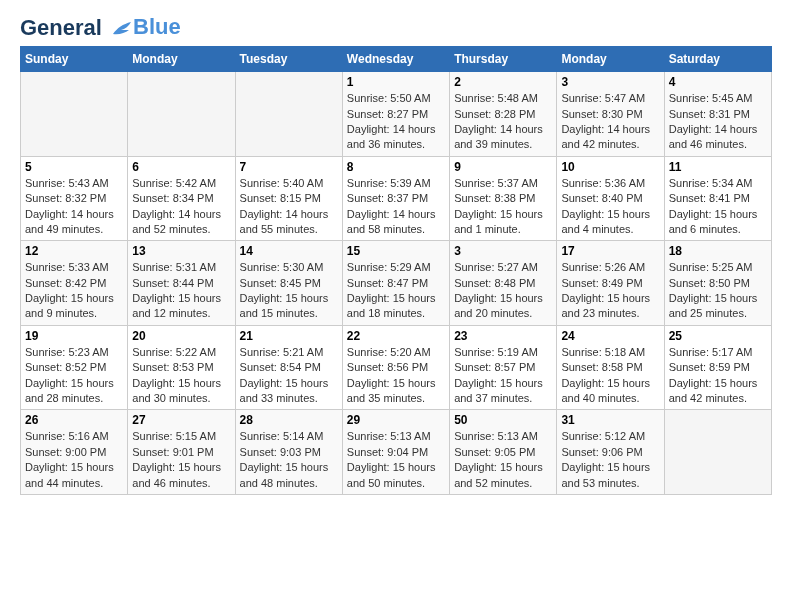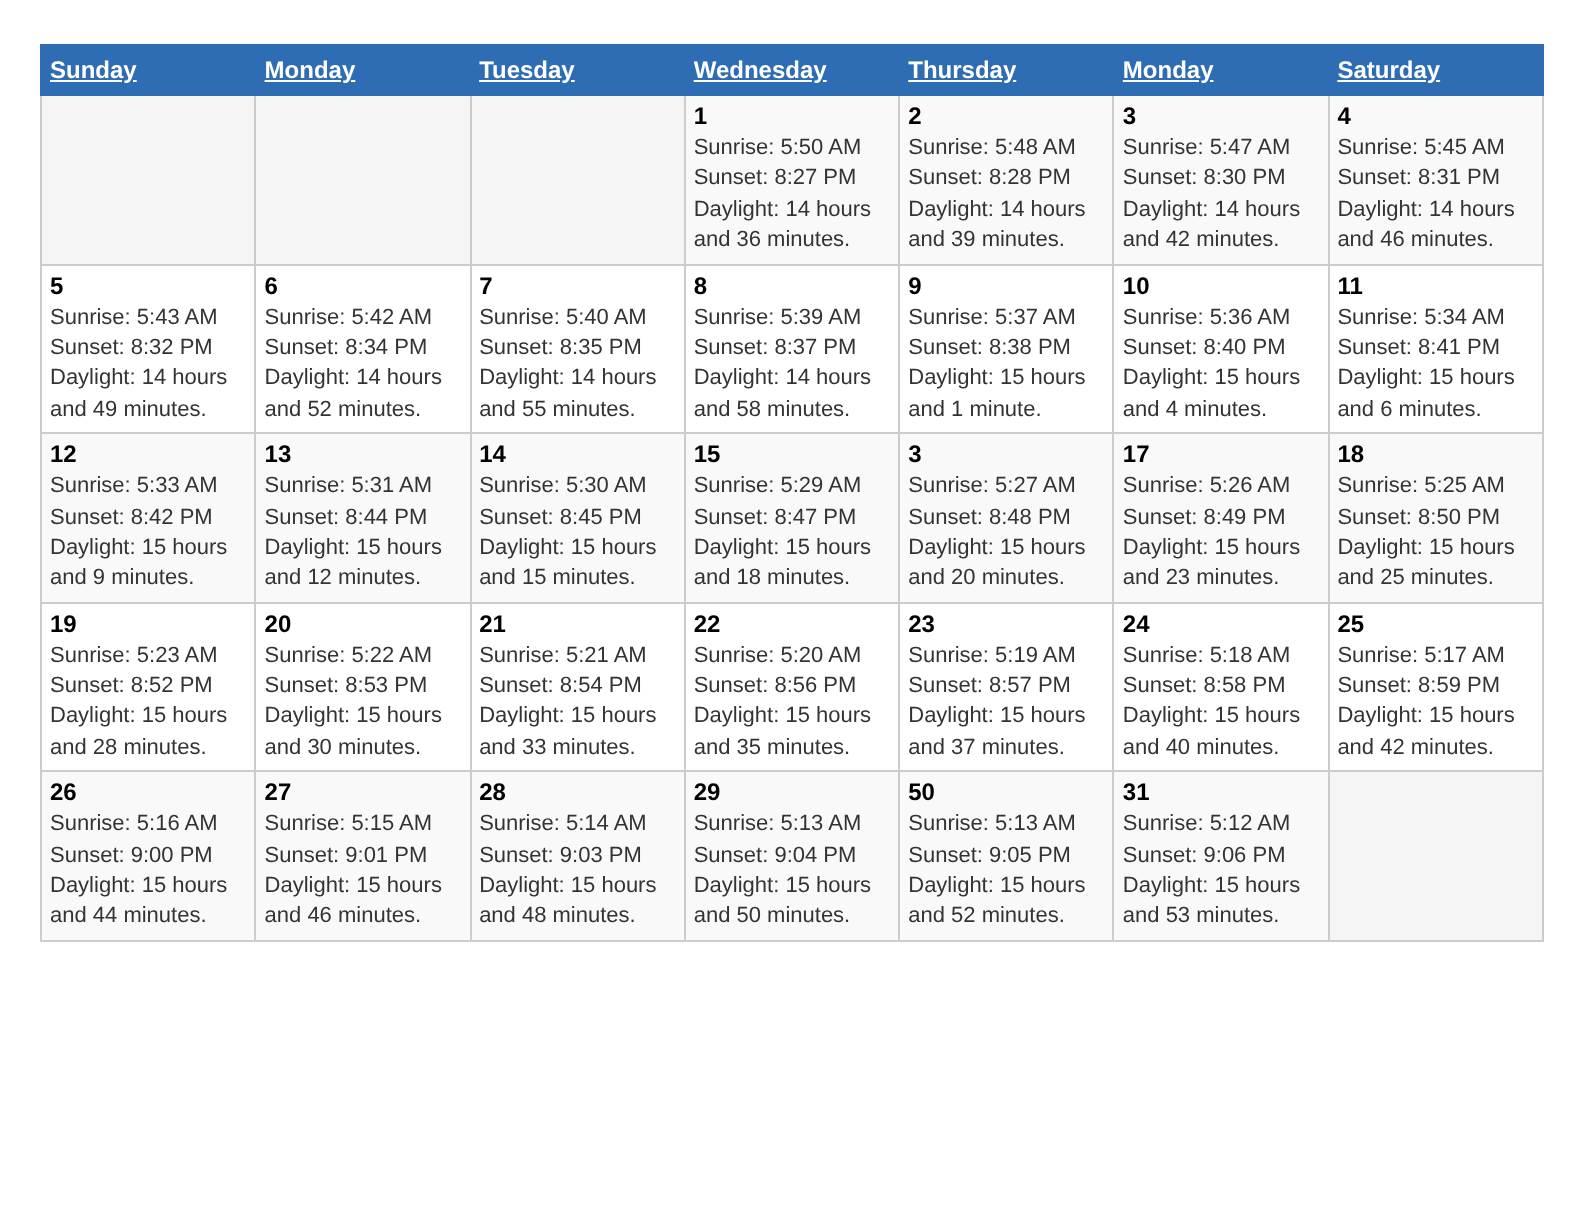--- a/index.html
+++ b/index.html
@@ -45,21 +45,20 @@
       font-size: 11px;
     }
     .calendar thead tr th {
       background-color: #2e6db4;
       color: white;
       font-weight: bold;
       padding: 5px 4px;
       text-align: left;
       font-size: 12px;
       border: 1px solid #2e6db4;
-      text-decoration: underline;
     }
     .calendar tbody tr td {
       border: 1px solid #ccc;
       vertical-align: top;
       padding: 3px 4px;
       width: calc(100% / 7);
       min-height: 70px;
       background: #fff;
     }
     .calendar tbody tr:nth-child(odd) td {
@@ -80,20 +79,41 @@
       line-height: 1.4;
     }
     .empty-cell {
       background: #f5f5f5 !important;
     }
   </style>
 </head>
 <body>
 
 <div class="page">
+  <div class="header-top">
+    <div class="logo">
+      <div>
+        <div style="display:flex; align-items:center;">
+          <div style="font-size:22px; font-weight:bold; color:#1a3a5c; line-height:1.1;">
+            <span style="color:#1a3a5c;">General</span>
+            <svg style="display:inline-block; vertical-align:middle; margin-left:3px;" width="22" height="18" viewBox="0 0 22 18">
+              <path d="M2 14 C6 8, 12 4, 20 2 C18 6, 14 9, 10 10 L18 10 C14 13, 8 15, 2 14Z" fill="#4a90d9"></path>
+            </svg>
+          </div>
+          <div style="font-size:22px; font-weight:bold; color:#4a90d9; line-height:1.1; margin-top:-2px;">
+            <span>Blue</span>
+          </div>
+        </div>
+      </div>
+    </div>
+    <div class="title-block">
+      <div class="main-title"></div>
+      <div class="subtitle"></div>
+    </div>
+  </div>
 
   <table class="calendar">
     <thead>
       <tr>
       <th>Sunday</th>
           <th>Monday</th>
           <th>Tuesday</th>
           <th>Wednesday</th>
           <th>Thursday</th>
           <th>Monday</th>
@@ -145,21 +165,21 @@
           <td>
             <div class="day-number">6</div>
             <div class="day-info">Sunrise: 5:42 AM
 Sunset: 8:34 PM
 Daylight: 14 hours
 and 52 minutes.</div>
           </td>
           <td>
             <div class="day-number">7</div>
             <div class="day-info">Sunrise: 5:40 AM
-Sunset: 8:35 PM
+Sunset: 8:15 PM
 Daylight: 14 hours
 and 55 minutes.</div>
           </td>
           <td>
             <div class="day-number">8</div>
             <div class="day-info">Sunrise: 5:39 AM
 Sunset: 8:37 PM
 Daylight: 14 hours
 and 58 minutes.</div>
           </td>

